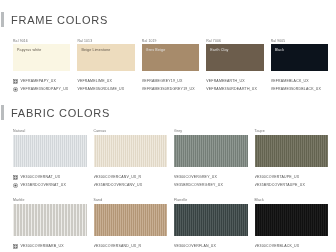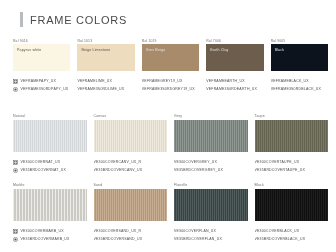--- a/index.html
+++ b/index.html
@@ -20,21 +20,21 @@
     height: 252px;
     background: #ffffff;
     box-sizing: border-box;
   }
 
   
   .section-head {
     display: flex;
     align-items: center;
     gap: 7px;
-    padding-left: 20px;
+    padding-left: 1px;
   }
   .head-bar {
     width: 3px;
     height: 15px;
     background: #b9bcbe;
     flex: 0 0 auto;
   }
   .head-text {
     font-size: 11px;
     letter-spacing: 0.75px;
@@ -214,20 +214,24 @@
       </div>
       <div class="code-row">
         <span class="code-text">VEFRAME3S0RDBLACK_UX</span>
       </div>
     </div>
 
   </div>
 
   <div class="spacer-12"></div>
 
+  <div class="section-head">
+    <div class="head-bar"></div>
+    <div class="head-text">FABRIC COLORS</div>
+  </div>
 
   <div class="spacer-9"></div>
 
   <div class="swatch-grid cols4 fabric">
 
     <div class="swatch-cell">
       <div class="chip-name">Natural</div>
       <div class="swatch-chip" id="fb00" style="background: repeating-linear-gradient(90deg, rgba(255, 255, 255, 0.35) 0px, rgba(255, 255, 255, 0.35) 1px, rgba(0, 0, 0, 0.03) 1px, rgba(0, 0, 0, 0.03) 2px) rgb(217, 221, 224);"></div>
       <div class="spacer-6"></div>
       <div class="code-row">

